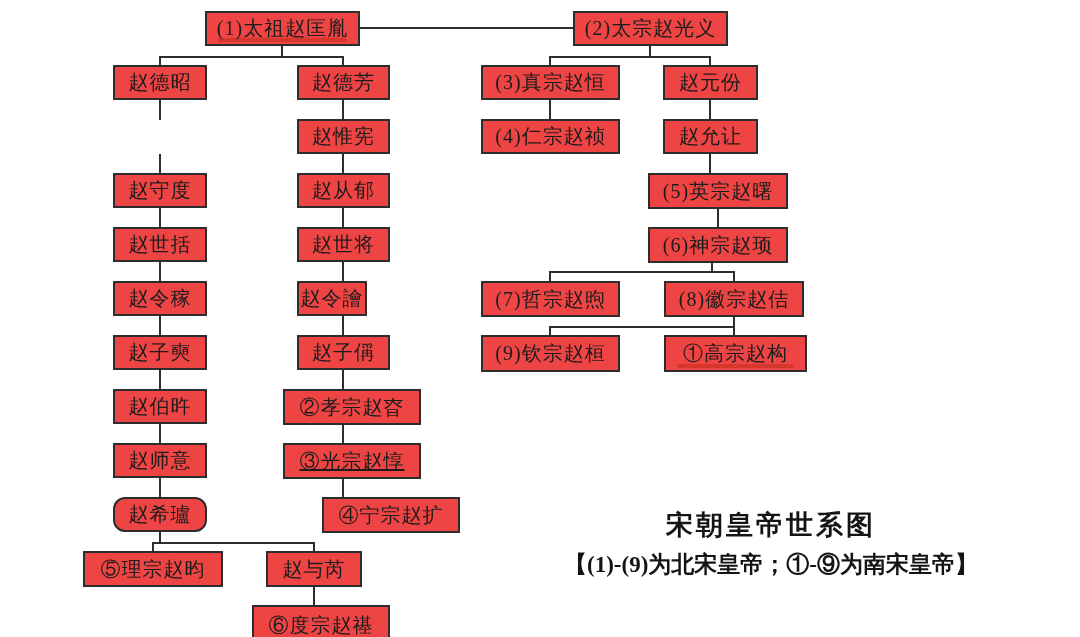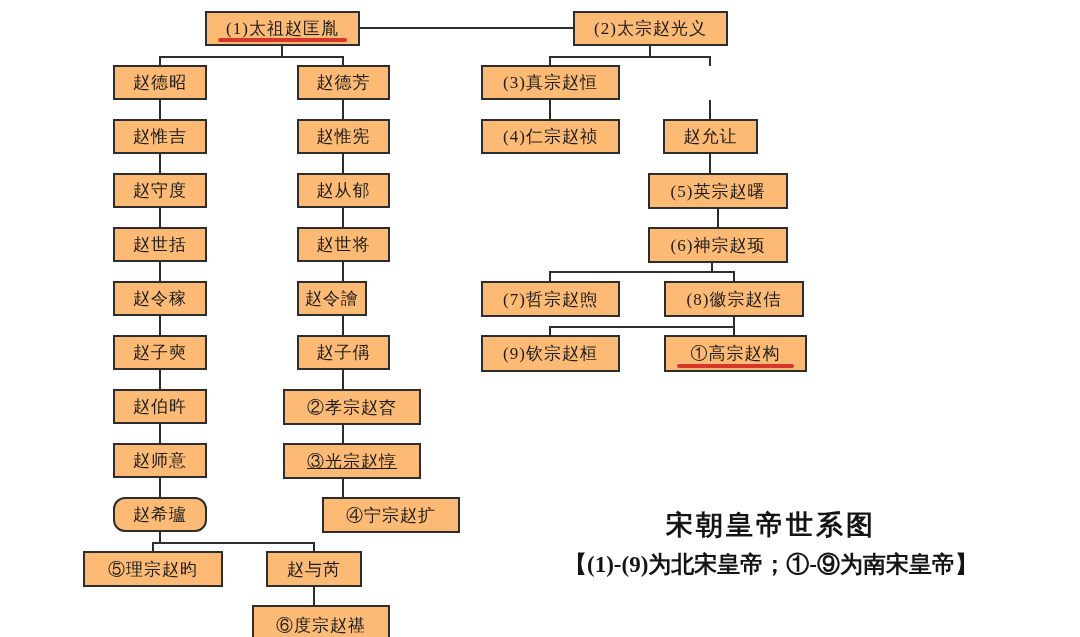--- a/index.html
+++ b/index.html
@@ -9,23 +9,23 @@
     --red:#d5372a;
   }
   html,body{margin:0;padding:0;background:var(--bg);}
   #canvas{
     position:relative;width:1080px;height:637px;overflow:hidden;
     background:var(--bg);
     font-family:"Liberation Serif","DejaVu Serif",serif;
   }
   .node{
     position:absolute;box-sizing:border-box;
-    border:2px solid var(--line);background:#fdba74;
+    border:2px solid var(--line);background:#ef4444;
     display:flex;align-items:center;justify-content:center;
-    font-size:17px;color:var(--text);letter-spacing:1px;
+    font-size:20px;color:var(--text);letter-spacing:1px;
     white-space:nowrap;
   }
   .node .lbl{position:relative;z-index:2;}
   .edge{position:absolute;background:var(--line);}
   .red-underline{
     position:absolute;left:11px;right:11px;bottom:2px;height:4px;
     background:var(--red);border-radius:2px;z-index:1;
   }
   .title{
     position:absolute;left:561px;top:507px;width:420px;
@@ -89,23 +89,20 @@
     <div class="node" style="left: 205px; top: 11px; width: 155px; height: 35px;">
       <span class="lbl">(1)太祖赵匡胤</span>
       <div class="red-underline"></div>
     </div>
     <div class="node" style="left: 573px; top: 11px; width: 155px; height: 35px;">
       <span class="lbl">(2)太宗赵光义</span>
     </div>
     <div class="node" style="left: 113px; top: 65px; width: 94px; height: 35px;">
       <span class="lbl">赵德昭</span>
     </div>
-    <div class="node" style="left: 113px; top: 119px; width: 94px; height: 35px;">
-      <span class="lbl">赵惟吉</span>
-    </div>
     <div class="node" style="left: 113px; top: 173px; width: 94px; height: 35px;">
       <span class="lbl">赵守度</span>
     </div>
     <div class="node" style="left: 113px; top: 227px; width: 94px; height: 35px;">
       <span class="lbl">赵世括</span>
     </div>
     <div class="node" style="left: 113px; top: 281px; width: 94px; height: 35px;">
       <span class="lbl">赵令稼</span>
     </div>
     <div class="node" style="left: 113px; top: 335px; width: 94px; height: 35px;">
@@ -155,20 +152,23 @@
     </div>
     <div class="node" style="left: 252px; top: 605px; width: 138px; height: 40px;">
       <span class="lbl">⑥度宗赵禥</span>
     </div>
     <div class="node" style="left: 481px; top: 65px; width: 139px; height: 35px;">
       <span class="lbl">(3)真宗赵恒</span>
     </div>
     <div class="node" style="left: 481px; top: 119px; width: 139px; height: 35px;">
       <span class="lbl">(4)仁宗赵祯</span>
     </div>
+    <div class="node" style="left: 663px; top: 65px; width: 95px; height: 35px;">
+      <span class="lbl">赵元份</span>
+    </div>
     <div class="node" style="left: 663px; top: 119px; width: 95px; height: 35px;">
       <span class="lbl">赵允让</span>
     </div>
     <div class="node" style="left: 648px; top: 173px; width: 140px; height: 36px;">
       <span class="lbl">(5)英宗赵曙</span>
     </div>
     <div class="node" style="left: 648px; top: 227px; width: 140px; height: 36px;">
       <span class="lbl">(6)神宗赵顼</span>
     </div>
     <div class="node" style="left: 481px; top: 281px; width: 139px; height: 36px;">

